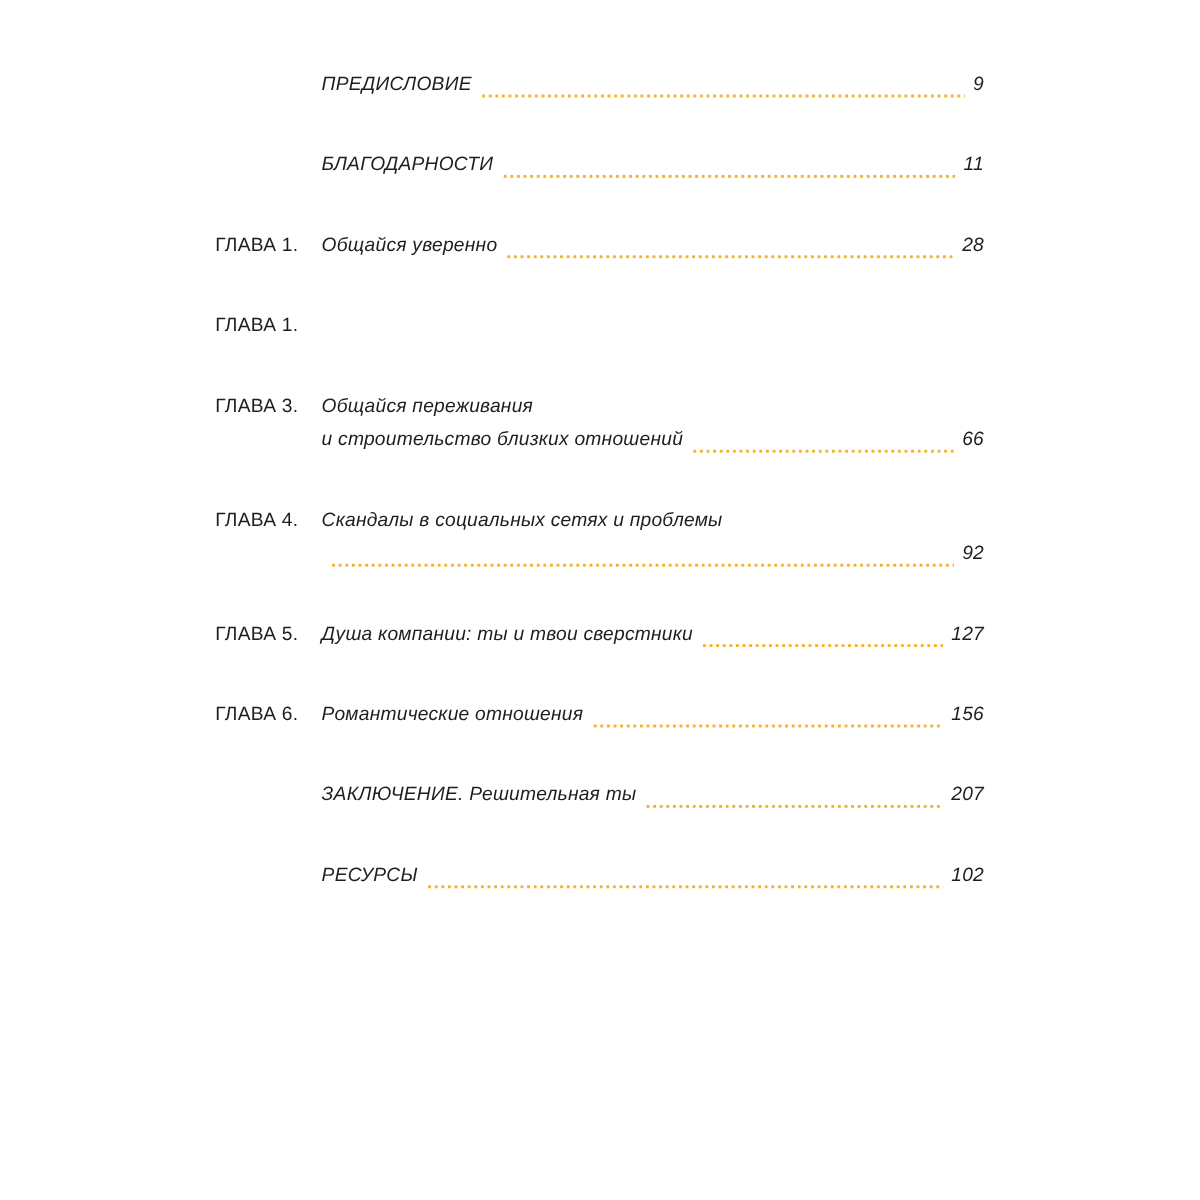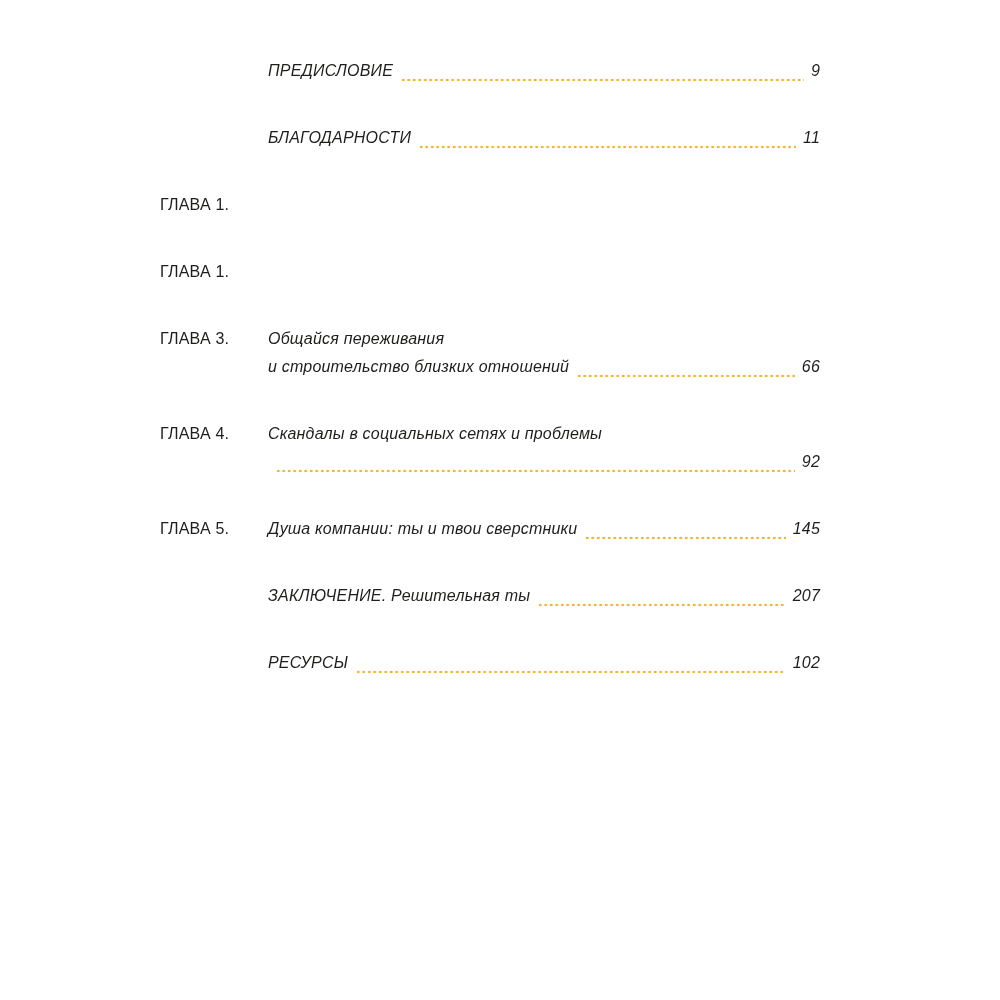--- a/index.html
+++ b/index.html
@@ -34,20 +34,21 @@
   .entry {
     display: flex;
     margin-bottom: 39px;
   }
   .entry:last-child { margin-bottom: 0; }
   .label {
     flex: 0 0 108px;
     width: 108px;
     font-style: normal;
     white-space: nowrap;
+    text-align: center;
   }
   .body {
     flex: 1 1 auto;
     min-width: 0;
   }
   .line {
     display: flex;
     align-items: baseline;
   }
   .title {
@@ -92,20 +93,28 @@
 
   <span class="leader"></span>
   <span class="page">11</span>
 </div>
 </div>
   </div>
 
 
   <div class="entry">
     <div class="label">ГЛАВА 1.</div>
+    <div class="body">
+  <div class="line">
+    <span class="title">Общайся уверенно</span>
+
+  <span class="leader"></span>
+  <span class="page">28</span>
+</div>
+</div>
   </div>
 
   <div class="entry">
     <div class="label">ГЛАВА 1.</div>
   </div>
 
   <div class="entry">
     <div class="label">ГЛАВА 3.</div>
     <div class="body">
   <div class="line">
@@ -136,25 +145,36 @@
 </div>
   </div>
 
   <div class="entry">
     <div class="label">ГЛАВА 5.</div>
     <div class="body">
   <div class="line">
     <span class="title">Душа компании: ты и твои сверстники</span>
 
   <span class="leader"></span>
-  <span class="page">145</span>
+  <span class="page">127</span>
 </div>
 </div>
   </div>
 
+  <div class="entry">
+    <div class="label">ГЛАВА 6.</div>
+    <div class="body">
+  <div class="line">
+    <span class="title">Романтические отношения</span>
+
+  <span class="leader"></span>
+  <span class="page">156</span>
+</div>
+</div>
+  </div>
 
 
   <div class="entry">
     <div class="label"></div>
     <div class="body">
   <div class="line">
     <span class="title">ЗАКЛЮЧЕНИЕ. Решительная ты</span>
 
   <span class="leader"></span>
   <span class="page">207</span>

